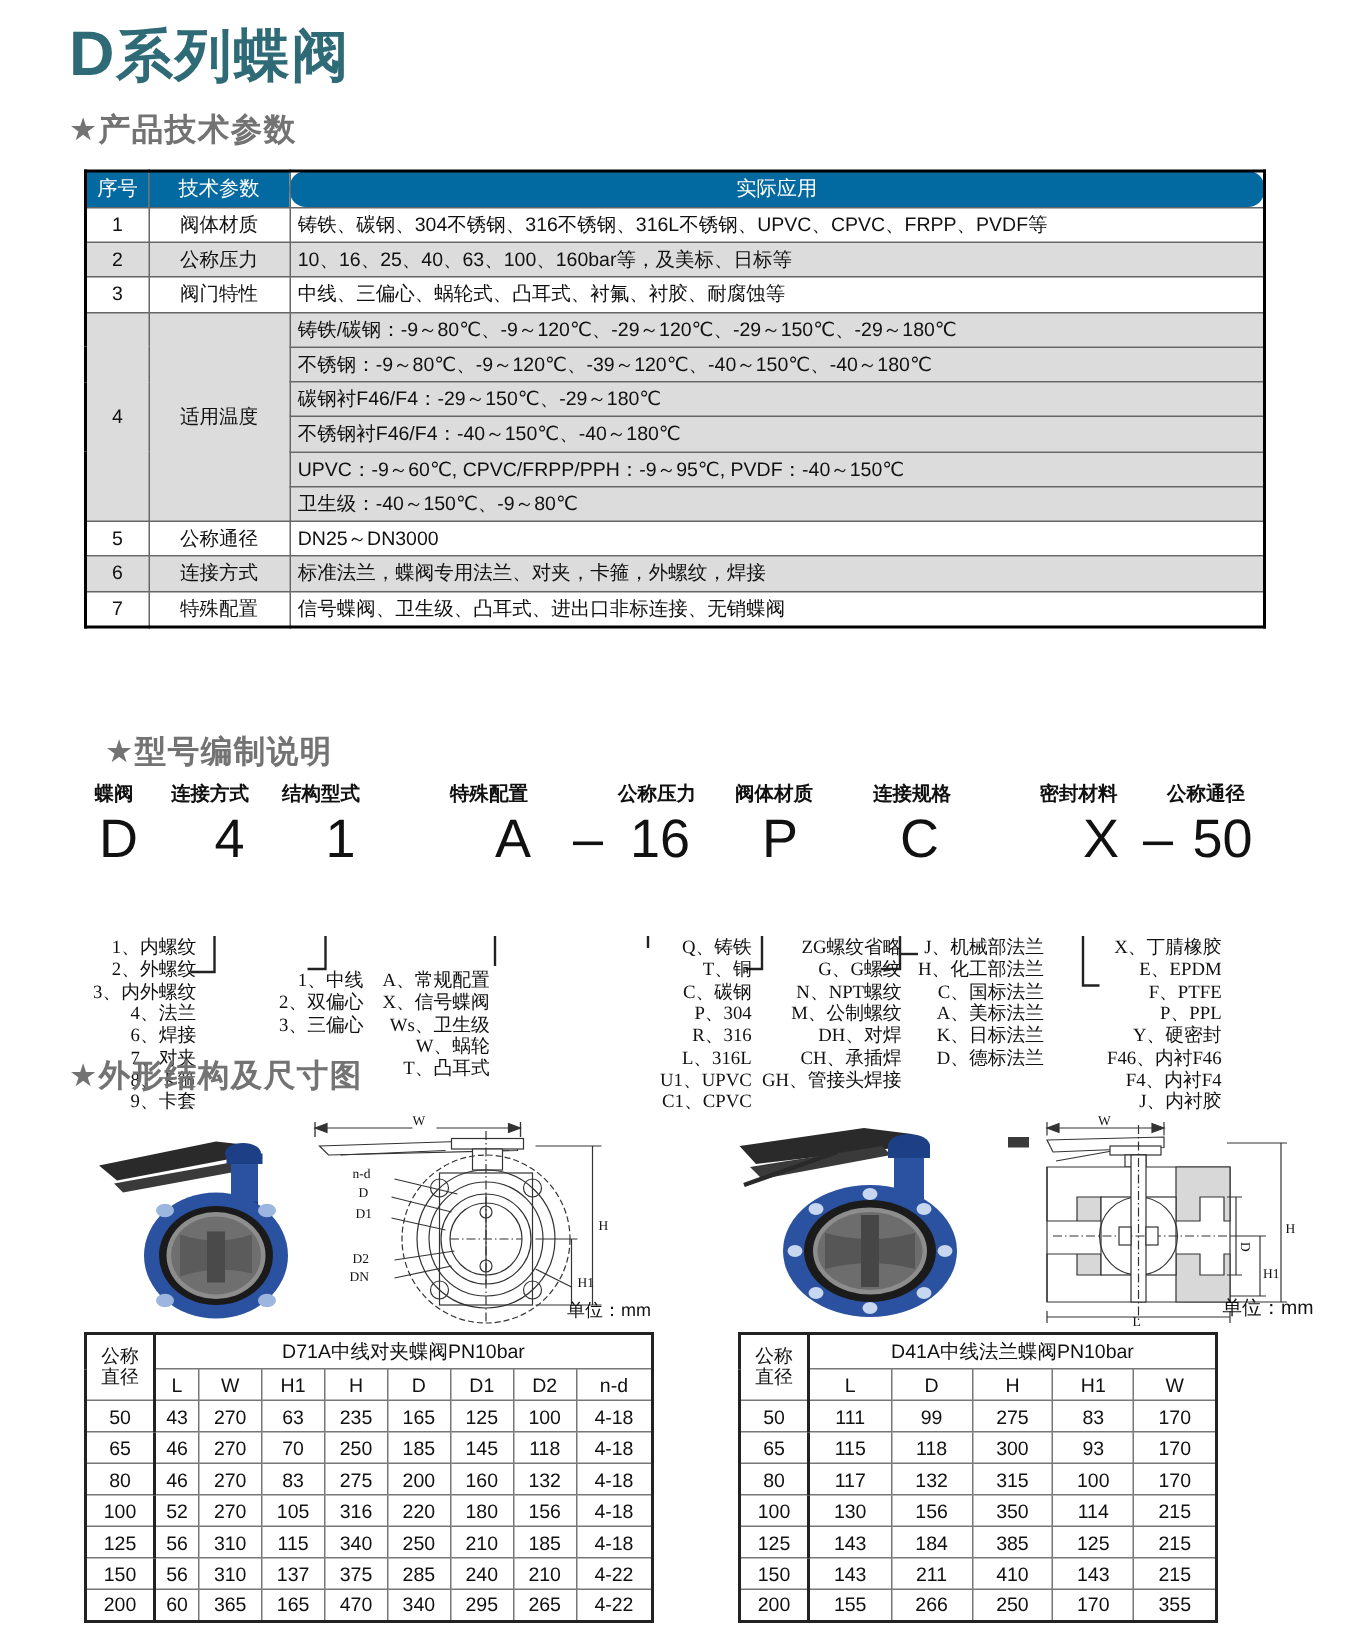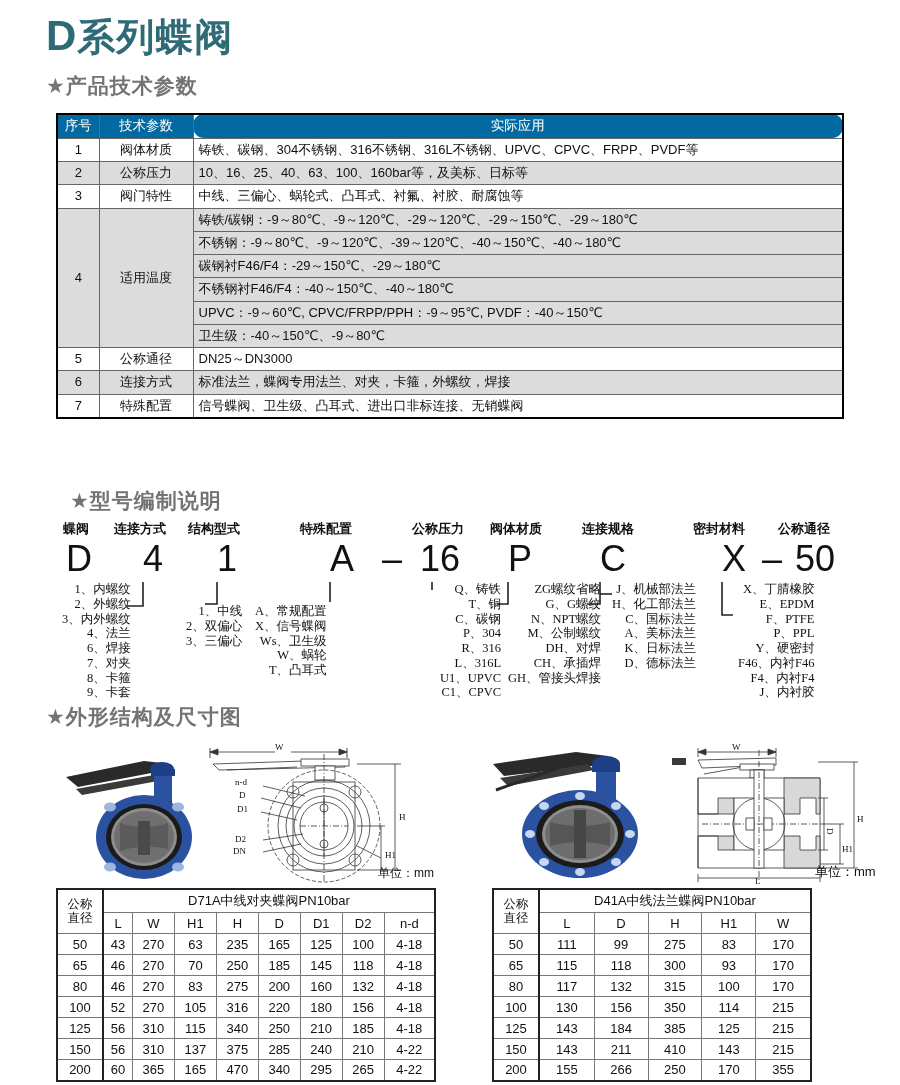--- a/index.html
+++ b/index.html
@@ -191,21 +191,21 @@
         <span style="left: 217px; top: 0px;">1</span>
         <span style="left: 330px; top: 0px;">A</span>
         <span style="left: 382px; top: 0px;">–</span>
         <span style="left: 420px; top: 0px;">16</span>
         <span style="left: 508px; top: 0px;">P</span>
         <span style="left: 600px; top: 0px;">C</span>
         <span style="left: 722px; top: 0px;">X</span>
         <span style="left: 762px; top: 0px;">–</span>
         <span style="left: 795px; top: 0px;">50</span>
       </div>
-    <div class="legend" id="legend" style="height:110px;">
+    <div class="legend" id="legend" style="height:110px;margin-top:42px;">
 
       <svg width="900" height="110" style="position:absolute;left:0;top:0;pointer-events:none;">
 
         <path d="M143 -14 L143 24 L127 24" stroke="#222" stroke-width="1.6" fill="none"></path>
 
         <path d="M217 -14 L217 22 L205 22" stroke="#222" stroke-width="1.6" fill="none"></path>
 
         <path d="M330 -14 L330 20" stroke="#222" stroke-width="1.6" fill="none"></path>
 
         <path d="M432 -14 L432 8" stroke="#222" stroke-width="1.6" fill="none"></path>

